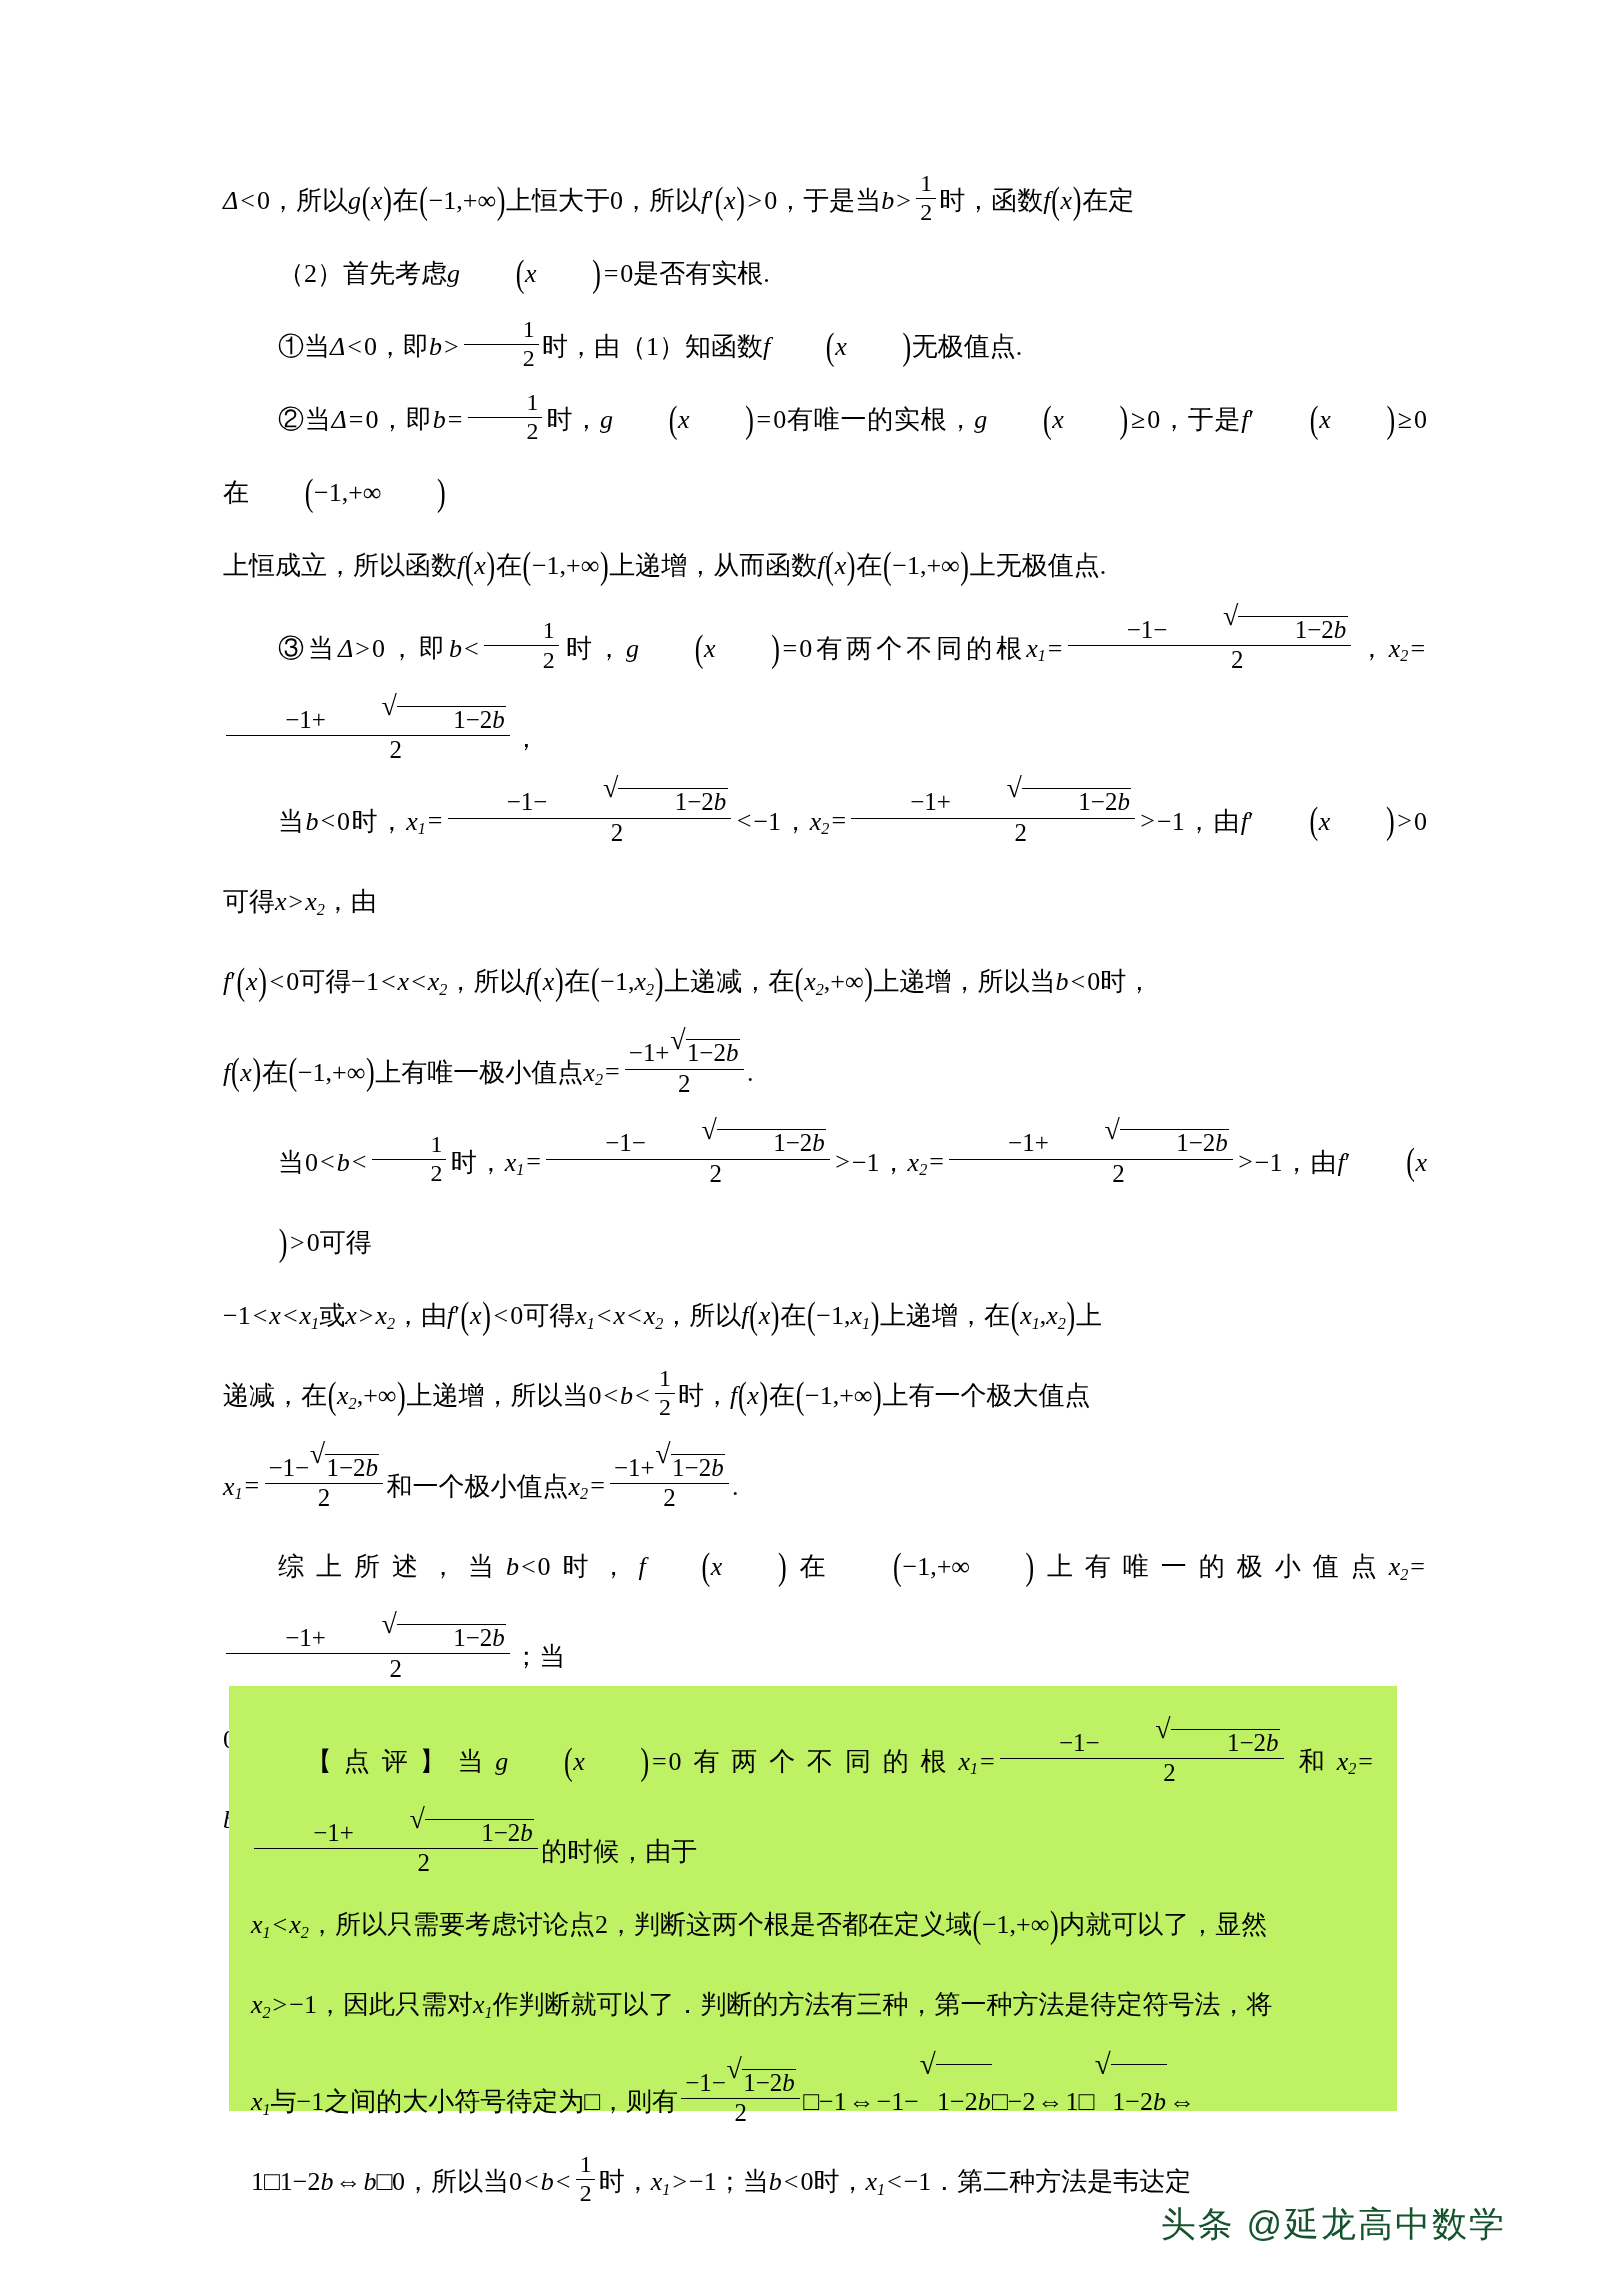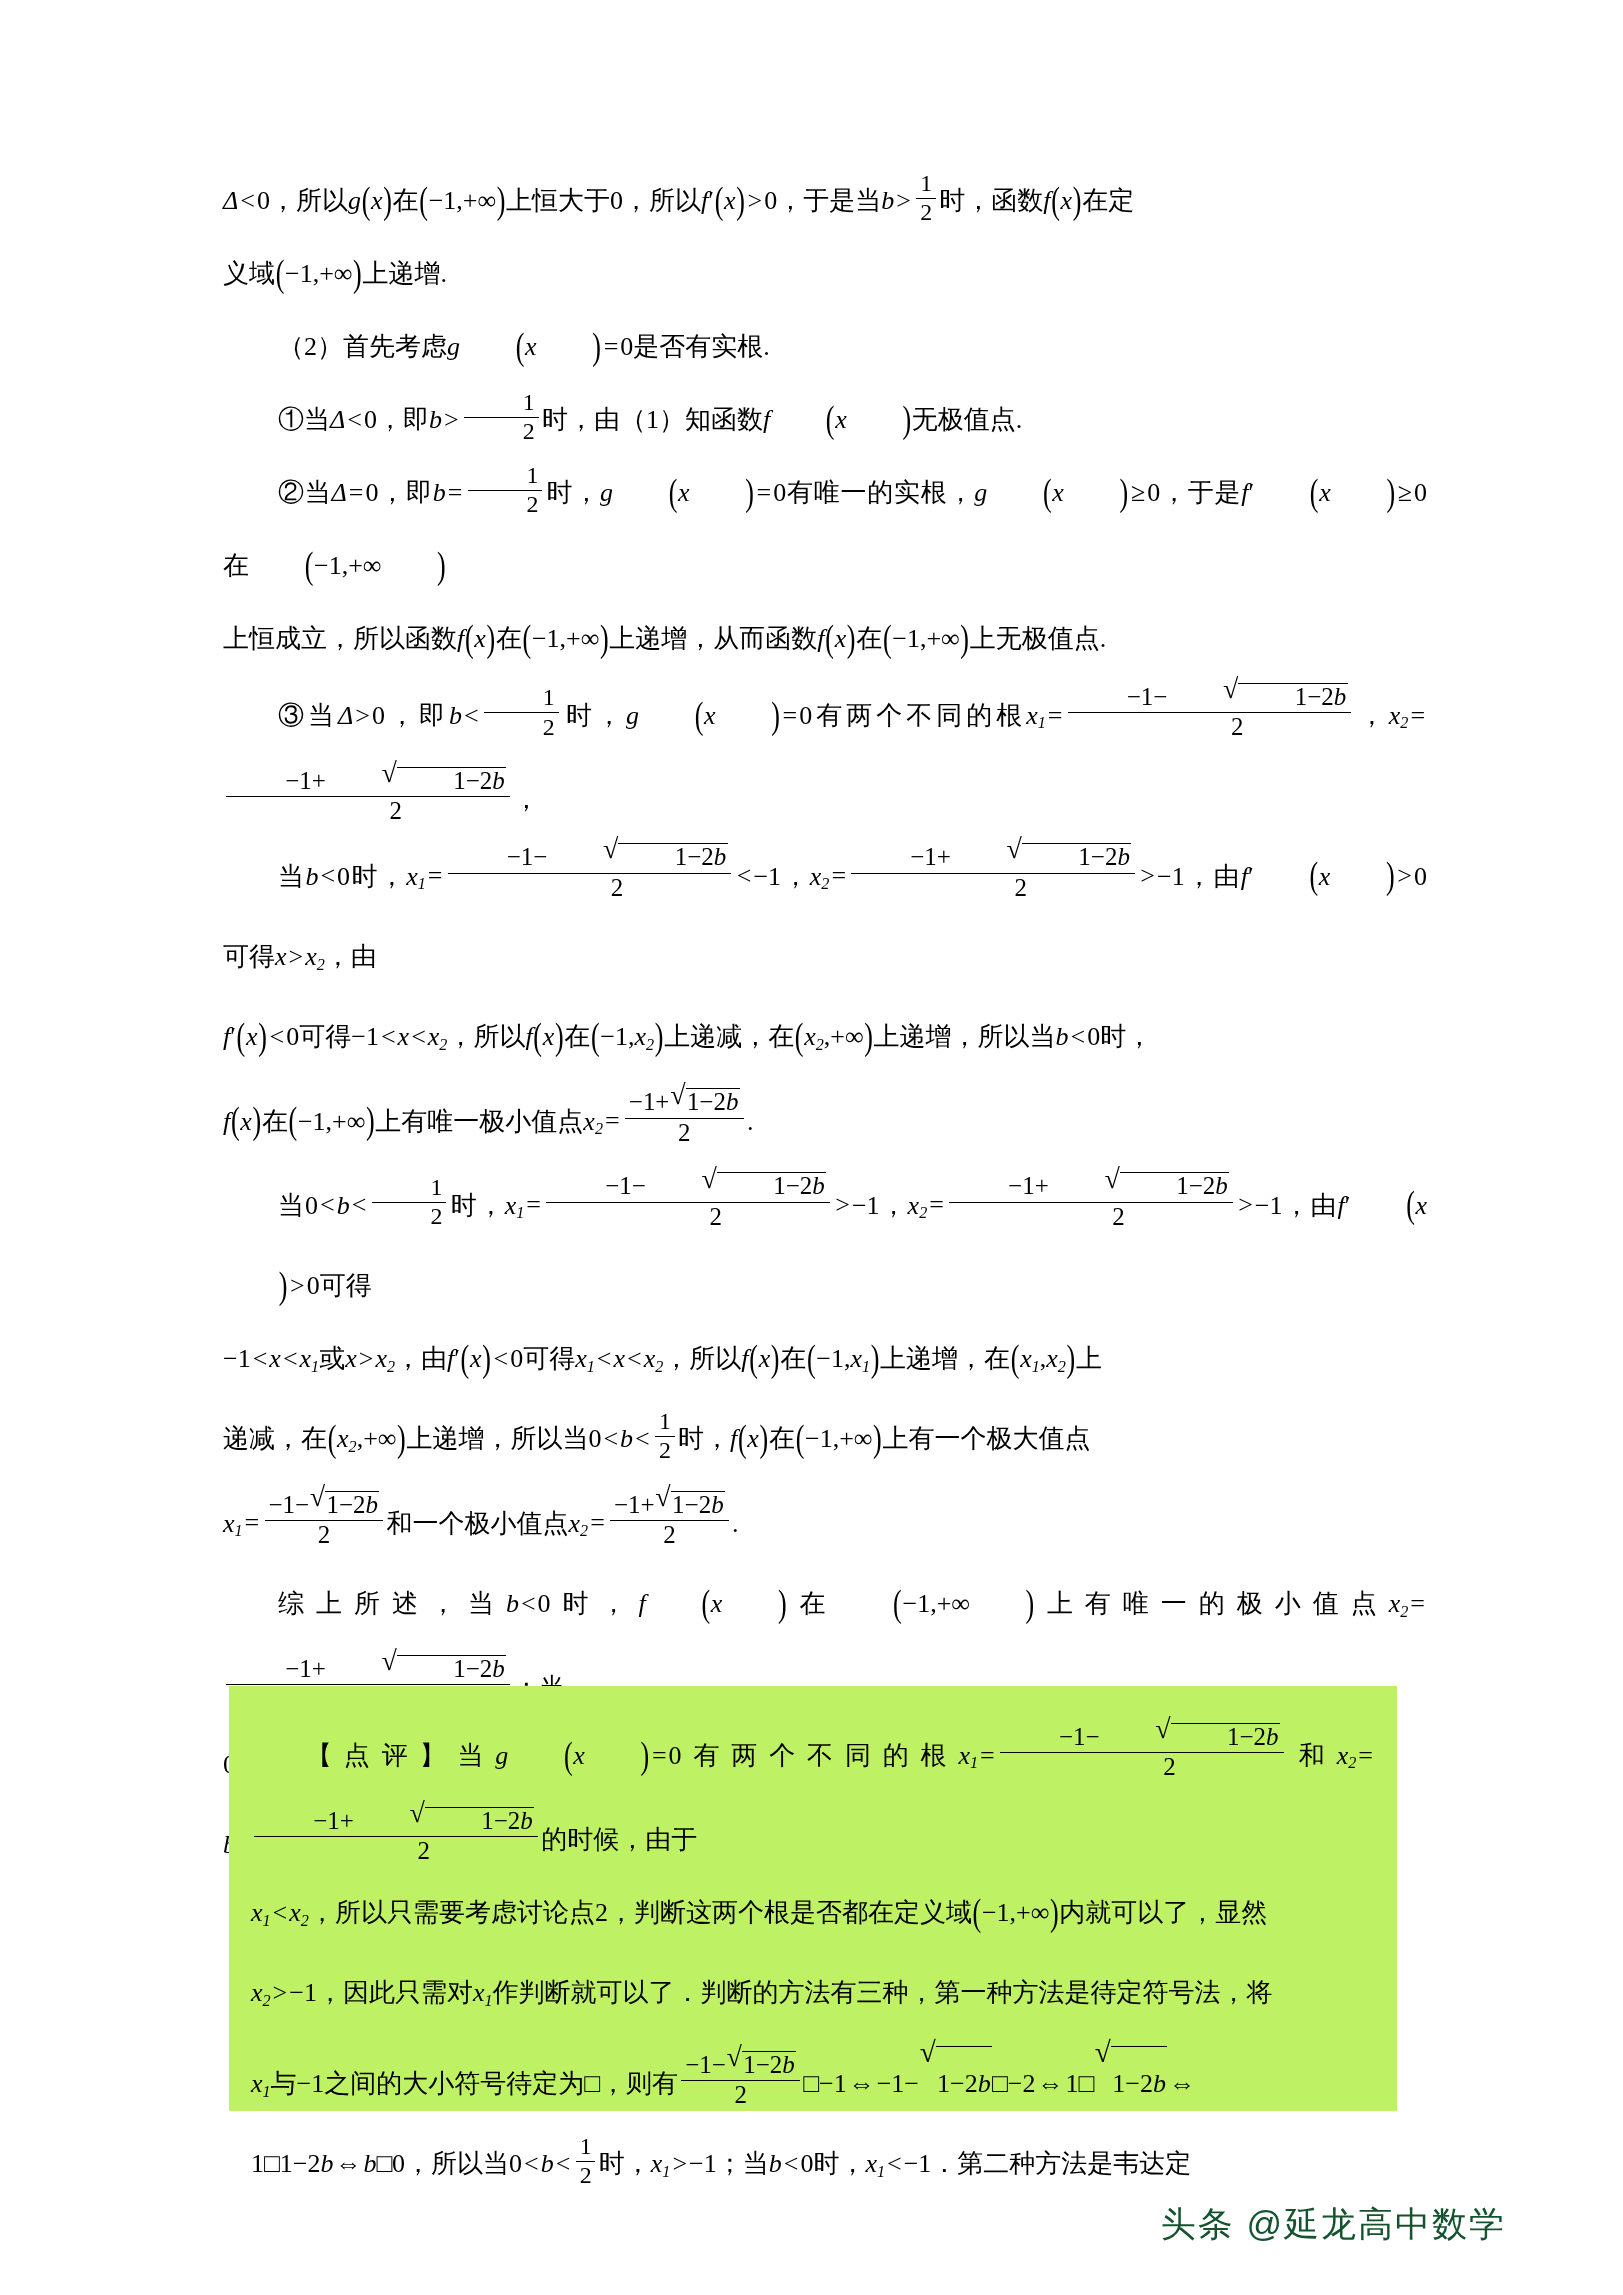--- a/index.html
+++ b/index.html
@@ -87,21 +87,21 @@
     position: absolute;
     left: 0;
     top: 0.04em;
     font-size: 1.12em;
     line-height: 1;
   }
   .sqrt > .bar {
     display: inline-block;
     border-top: 1.6px solid #000;
     padding: 0 1.3px;
-    margin-top: 9px;
+    margin-top: 15px;
   }
 
   
   .note-box {
     position: absolute;
     left: 229px;
     top: 1686px;
     width: 1168px;
     height: 425px;
     background: #bef264;
@@ -130,23 +130,20 @@
 </style>
 </head>
 <body>
 
 <div class="page">
 
   <p class="para">
     <span class="mi">Δ</span><span class="op">&lt;</span><span class="mn">0</span><span class="cjk">，所以</span><span class="mi">g</span><span class="paren">(</span><span class="mi">x</span><span class="paren">)</span><span class="cjk">在</span><span class="paren">(</span><span class="mn">−1,+∞</span><span class="paren">)</span><span class="cjk">上恒大于</span><span class="mn">0</span><span class="cjk">，所以</span><span class="mi">f</span><span class="mn">′</span><span class="paren">(</span><span class="mi">x</span><span class="paren">)</span><span class="op">&gt;</span><span class="mn">0</span><span class="cjk">，于是当</span><span class="mi">b</span><span class="op">&gt;</span><span class="frac small"><span class="num">1</span><span class="den">2</span></span><span class="cjk">时，函数</span><span class="mi">f</span><span class="paren">(</span><span class="mi">x</span><span class="paren">)</span><span class="cjk">在定</span>
   </p>
 
-  <p class="para">
-    <span class="cjk">义域</span><span class="paren">(</span><span class="mn">−1,+∞</span><span class="paren">)</span><span class="cjk">上递增.</span>
-  </p>
 
   <p class="para indent">
     <span class="cjk">（2）</span><span class="cjk">首先考虑</span><span class="mi">g</span><span class="paren">(</span><span class="mi">x</span><span class="paren">)</span><span class="op">=</span><span class="mn">0</span><span class="cjk">是否有实根.</span>
   </p>
 
   <p class="para indent">
     <span class="cjk">①</span><span class="cjk">当</span><span class="mi">Δ</span><span class="op">&lt;</span><span class="mn">0</span><span class="cjk">，即</span><span class="mi">b</span><span class="op">&gt;</span><span class="frac small"><span class="num">1</span><span class="den">2</span></span><span class="cjk">时，由（1）知函数</span><span class="mi">f</span><span class="paren">(</span><span class="mi">x</span><span class="paren">)</span><span class="cjk">无极值点.</span>
   </p>
 
   <p class="para indent">

